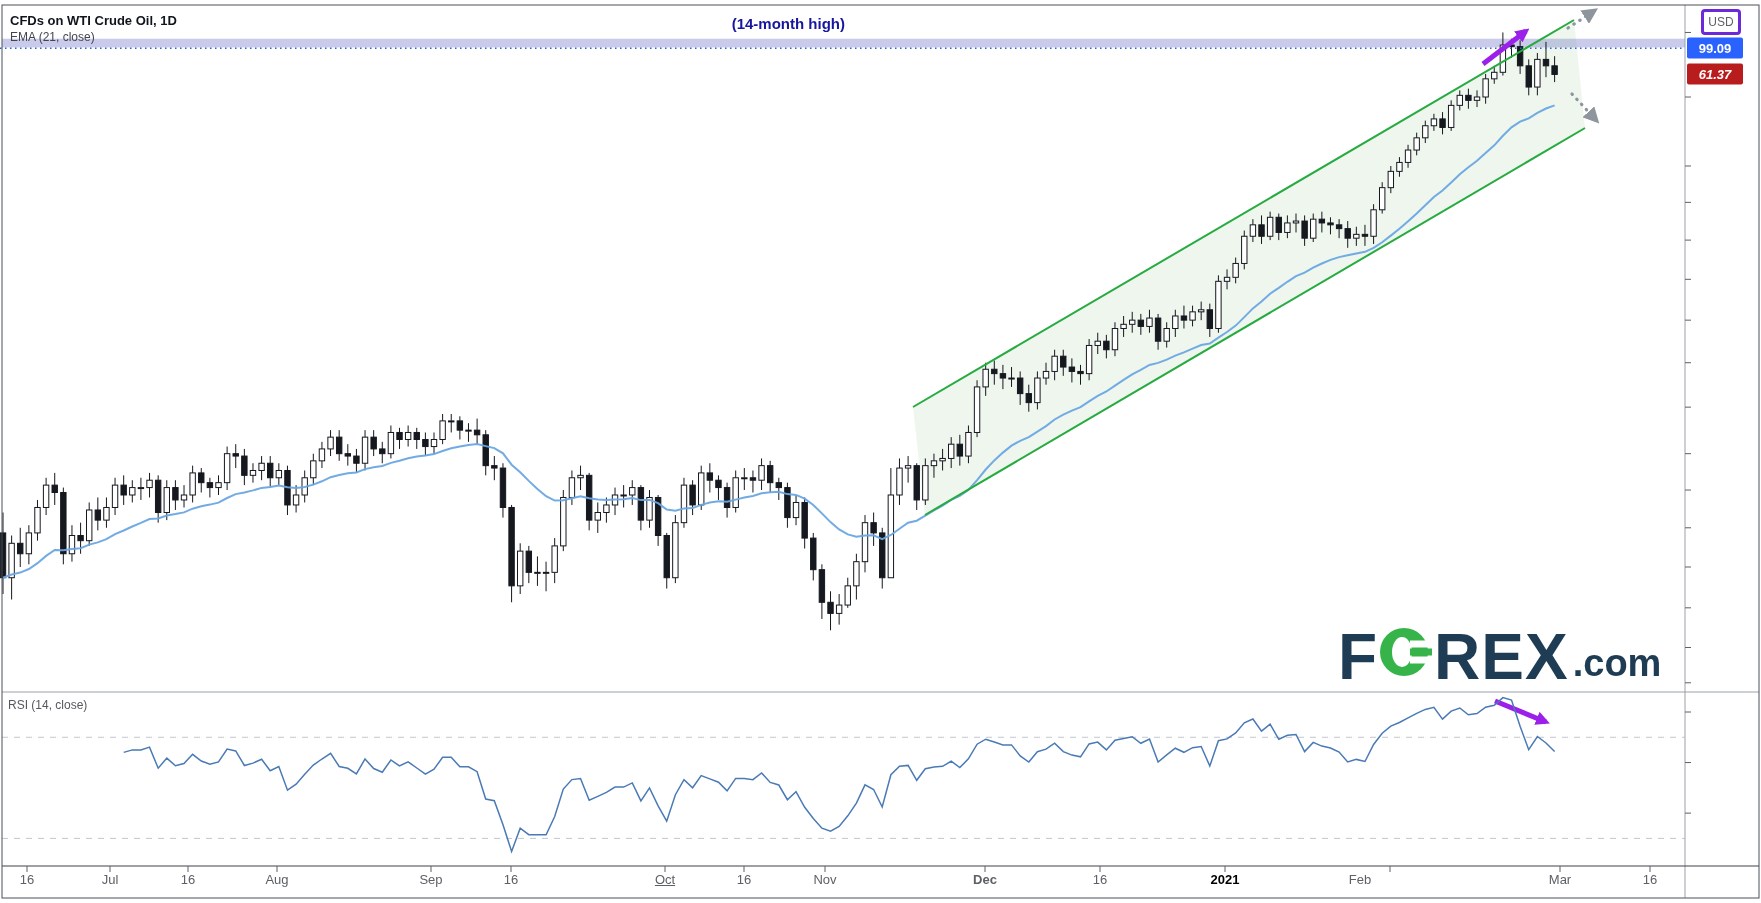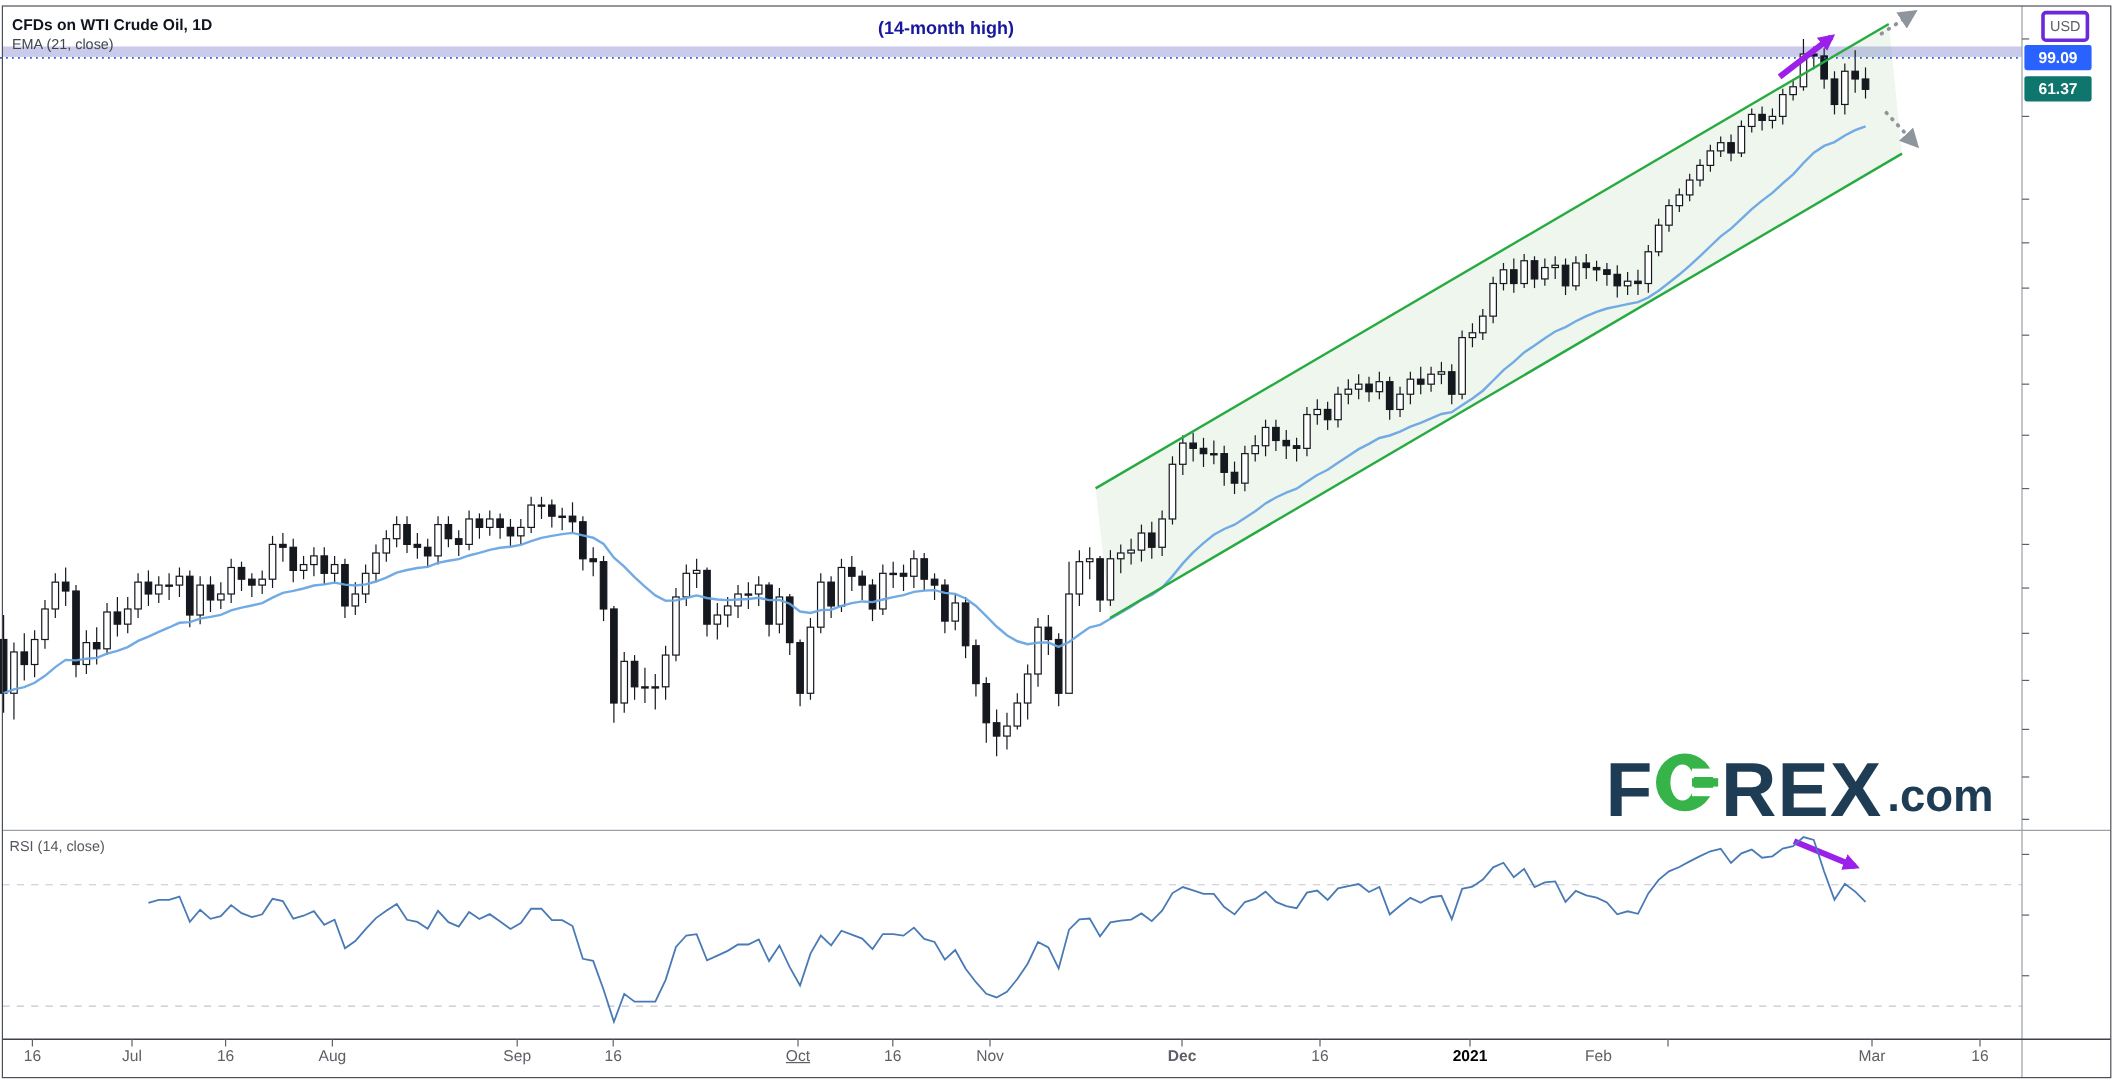--- a/index.html
+++ b/index.html
@@ -457,39 +457,39 @@
   <div id="legend" class="abs">
     <div class="t1">CFDs on WTI Crude Oil, 1D</div>
     <div class="t2">EMA (21, close)</div>
   </div>
 
   <div id="high-note" class="abs">(14-month high)</div>
 
   <div id="usd-chip" class="abs">USD</div>
 
   <div id="price-tag-63" class="price-tag" style="top: 48.2098px; background: rgb(41, 98, 255);">99.09</div>
-  <div id="price-tag-last" class="price-tag" style="top: 74.4234px; background: #0f766e;">61.37</div>
+  <div id="price-tag-last" class="price-tag" style="top: 74.4234px; background: #b91c1c; font-style: italic;">61.37</div>
 
   <div id="rsi-label" class="abs">RSI (14, close)</div>
 
   <div id="price-axis" class="abs" style="left:1686px;top:0;width:75px;height:866px;"></div>
   <div id="time-axis" class="abs" style="left:0;top:867px;width:1685px;height:31px;">
       <span class="tx-label" style="left: 27px; top: 5px;">16</span>
       <span class="tx-label" style="left: 110px; top: 5px;">Jul</span>
       <span class="tx-label" style="left: 188px; top: 5px;">16</span>
       <span class="tx-label" style="left: 277px; top: 5px;">Aug</span>
       <span class="tx-label" style="left: 431px; top: 5px;">Sep</span>
       <span class="tx-label" style="left: 511px; top: 5px;">16</span>
       <span class="tx-label" style="left: 665px; top: 5px; text-decoration: underline;">Oct</span>
       <span class="tx-label" style="left: 744px; top: 5px;">16</span>
       <span class="tx-label" style="left: 825px; top: 5px;">Nov</span>
       <span class="tx-label" style="left: 985px; top: 5px; font-weight: bold;">Dec</span>
       <span class="tx-label" style="left: 1100px; top: 5px;">16</span>
       <span class="tx-label tx-bold" style="left: 1225px; top: 5px;">2021</span>
-      <span class="tx-label" style="left: 1332px; top: 5px;">Feb</span>
+      <span class="tx-label" style="left: 1360px; top: 5px;">Feb</span>
       <span class="tx-label" style="left: 1560px; top: 5px;">Mar</span>
       <span class="tx-label" style="left: 1650px; top: 5px;">16</span>
     </div>
 
   <div id="logo" class="abs">
     <span class="big" style="color: rgb(30, 60, 84);">F</span>
     <span class="plug">
       <svg width="52" height="52" viewBox="0 0 52 52">
         <circle cx="24" cy="26" r="24" fill="#36b44a"></circle>
         <ellipse cx="22" cy="26" rx="10" ry="15" fill="#ffffff"></ellipse>

